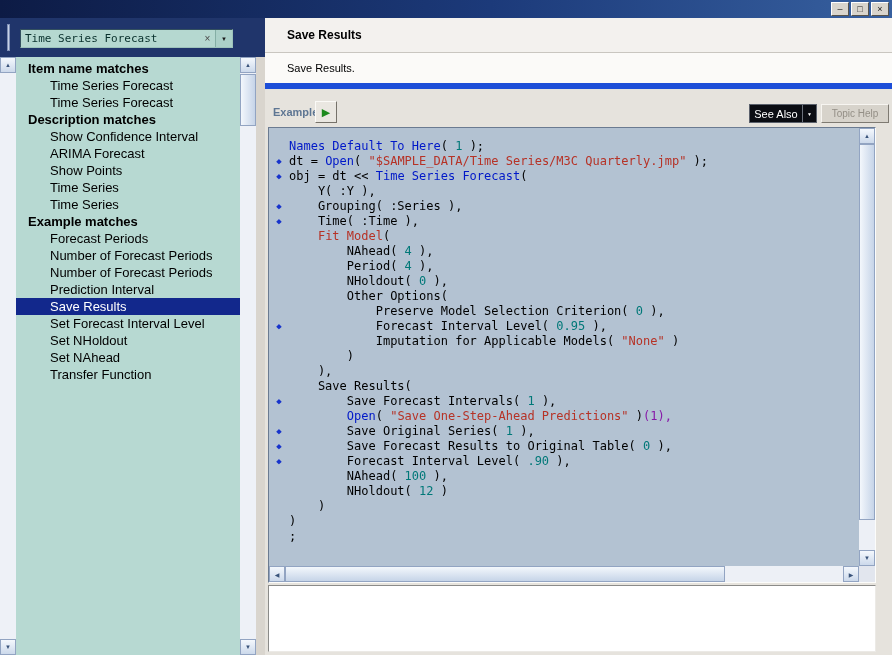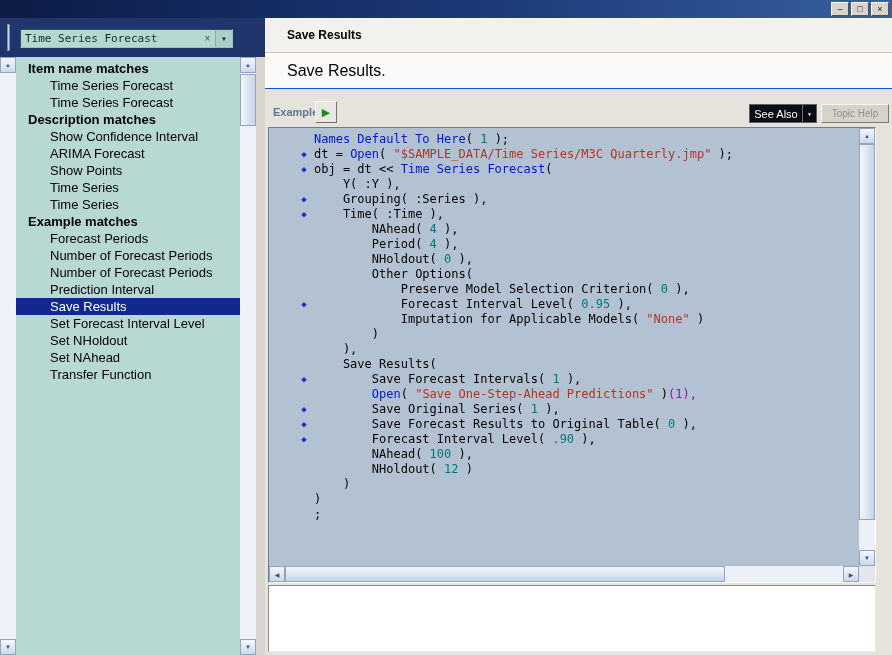--- a/index.html
+++ b/index.html
@@ -37,40 +37,40 @@
     overflow:hidden;font-size:13px;padding-top:3px;}
   .list-header{font-weight:bold;height:17px;line-height:17px;padding-left:12px;color:#000;white-space:nowrap;}
   .list-item{height:17px;line-height:17px;padding-left:34px;color:#000;white-space:nowrap;cursor:default;}
   .list-item.selected{background:#12288c;color:#fff;}
   .divider{position:absolute;left:256px;top:57px;width:9px;height:598px;background:#d9d5ce;}
 
   .r-header{position:absolute;left:265px;top:18px;width:627px;height:35px;background:#f3f1ee;
     border-bottom:1px solid #c9c6c0;display:flex;align-items:center;padding-left:22px;
     font-size:12px;font-weight:bold;color:#000;}
   .r-sub{position:absolute;left:265px;top:53px;width:627px;height:36px;background:#fbfaf8;
-    border-bottom:1px solid #1d4ed8;display:flex;align-items:center;padding-left:22px;
-    font-size:16px;color:#000;}
+    border-bottom:6px solid #1d4ed8;display:flex;align-items:center;padding-left:22px;
+    font-size:11px;color:#000;}
   .r-body{position:absolute;left:265px;top:89px;width:627px;height:566px;background:#e6e3dd;}
 
   .example-label{position:absolute;left:8px;top:17px;font-size:11px;font-weight:bold;color:#5e7693;}
   .run-btn{position:absolute;left:50px;top:12px;width:22px;height:22px;background:#eae7e1;
     border:1px solid;border-color:#fbfaf7 #76726a #76726a #fbfaf7;
     display:flex;align-items:center;justify-content:center;padding:0;cursor:default;}
   .run-btn .play{color:#1d8a1d;font-size:11px;line-height:1;}
   .see-also{position:absolute;left:484px;top:15px;width:68px;height:19px;background:#0b0d13;
     border:1px solid #5b616c;display:flex;align-items:stretch;color:#fff;font-size:11px;cursor:default;}
   .sa-label{flex:1;display:flex;align-items:center;justify-content:center;}
   .sa-arrow{width:14px;border-left:1px solid #6b717c;display:flex;align-items:center;justify-content:center;font-size:5px;}
   .topic-help{position:absolute;left:556px;top:15px;width:68px;height:19px;background:#d7d3cb;
     border:1px solid;border-color:#f7f5f1 #7e7a72 #7e7a72 #f7f5f1;
     display:flex;align-items:center;justify-content:center;font-size:10px;color:#948f86;cursor:default;}
 
   .code-box{position:absolute;left:3px;top:38px;width:608px;height:456px;background:#b3c2d2;
     border:1px solid;border-color:#6b7b91 #fcfcfa #fcfcfa #6b7b91;}
-  .code-text{position:absolute;left:0;top:0;right:16px;bottom:16px;overflow:hidden;padding-top:4px;margin-left:25px;}
+  .code-text{position:absolute;left:0;top:0;right:16px;bottom:16px;overflow:hidden;padding-top:11px;}
   .code-line{display:flex;height:15px;font-family:"DejaVu Sans Mono",monospace;font-size:12px;
     line-height:15px;white-space:pre;}
   .gutter{width:20px;flex:none;text-align:center;color:#1733cc;font-size:9px;line-height:15px;}
   .code-body{flex:none;}
   .tok-k{color:#0018c8;}
   .tok-r{color:#b63226;}
   .tok-n{color:#007878;}
   .tok-m{color:#8718a8;}
   .tok-p{color:#000;}
   .code-vsb{position:absolute;right:0;top:0;bottom:16px;width:16px;background:#edf0f6;}
@@ -156,20 +156,21 @@
     <div class="topic-help">Topic Help</div>
 
     <div class="code-box">
       <div class="code-text">
           <div class="code-line"><span class="gutter"></span><span class="code-body"><span class="tok-k">Names Default To Here</span><span class="tok-p">( </span><span class="tok-n">1</span><span class="tok-p"> );</span></span></div>
           <div class="code-line"><span class="gutter">◆</span><span class="code-body"><span class="tok-p">dt = </span><span class="tok-k">Open</span><span class="tok-p">( </span><span class="tok-r">"$SAMPLE_DATA/Time Series/M3C Quarterly.jmp"</span><span class="tok-p"> );</span></span></div>
           <div class="code-line"><span class="gutter">◆</span><span class="code-body"><span class="tok-p">obj = dt &lt;&lt; </span><span class="tok-k">Time Series Forecast</span><span class="tok-p">(</span></span></div>
           <div class="code-line"><span class="gutter"></span><span class="code-body"><span class="tok-p">    Y( :Y ),</span></span></div>
           <div class="code-line"><span class="gutter">◆</span><span class="code-body"><span class="tok-p">    Grouping( :Series ),</span></span></div>
           <div class="code-line"><span class="gutter">◆</span><span class="code-body"><span class="tok-p">    Time( :Time ),</span></span></div>
+          <div class="code-line"><span class="gutter"></span><span class="code-body"><span class="tok-p">    </span><span class="tok-r">Fit Model</span><span class="tok-p">(</span></span></div>
           <div class="code-line"><span class="gutter"></span><span class="code-body"><span class="tok-p">        NAhead( </span><span class="tok-n">4</span><span class="tok-p"> ),</span></span></div>
           <div class="code-line"><span class="gutter"></span><span class="code-body"><span class="tok-p">        Period( </span><span class="tok-n">4</span><span class="tok-p"> ),</span></span></div>
           <div class="code-line"><span class="gutter"></span><span class="code-body"><span class="tok-p">        NHoldout( </span><span class="tok-n">0</span><span class="tok-p"> ),</span></span></div>
           <div class="code-line"><span class="gutter"></span><span class="code-body"><span class="tok-p">        Other Options(</span></span></div>
           <div class="code-line"><span class="gutter"></span><span class="code-body"><span class="tok-p">            Preserve Model Selection Criterion( </span><span class="tok-n">0</span><span class="tok-p"> ),</span></span></div>
           <div class="code-line"><span class="gutter">◆</span><span class="code-body"><span class="tok-p">            Forecast Interval Level( </span><span class="tok-n">0.95</span><span class="tok-p"> ),</span></span></div>
           <div class="code-line"><span class="gutter"></span><span class="code-body"><span class="tok-p">            Imputation for Applicable Models( </span><span class="tok-r">"None"</span><span class="tok-p"> )</span></span></div>
           <div class="code-line"><span class="gutter"></span><span class="code-body"><span class="tok-p">        )</span></span></div>
           <div class="code-line"><span class="gutter"></span><span class="code-body"><span class="tok-p">    ),</span></span></div>
           <div class="code-line"><span class="gutter"></span><span class="code-body"><span class="tok-p">    Save Results(</span></span></div>

